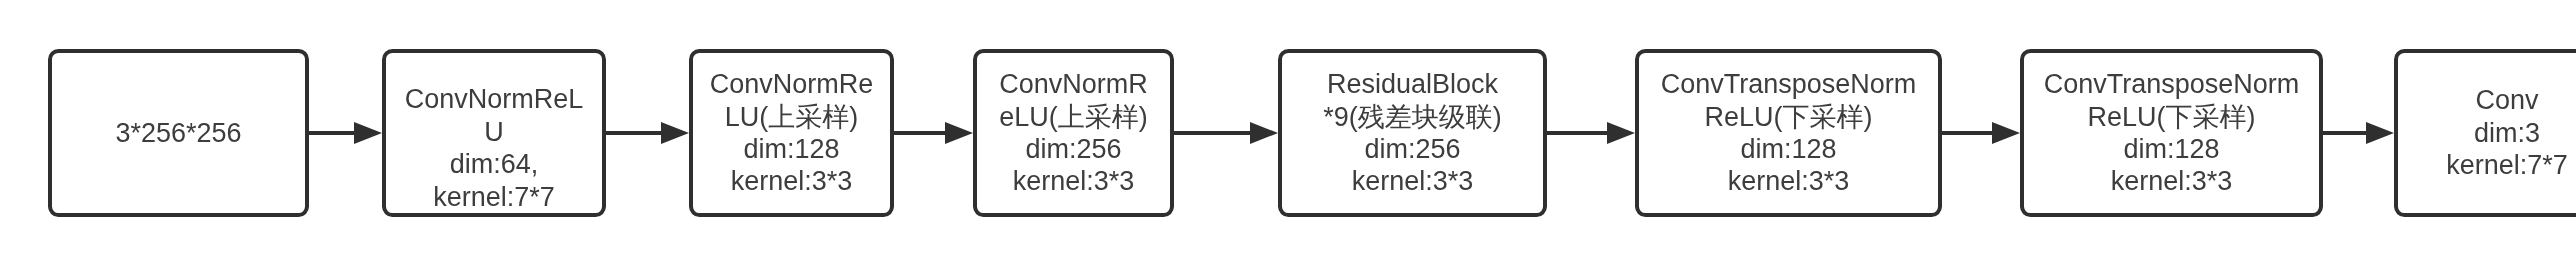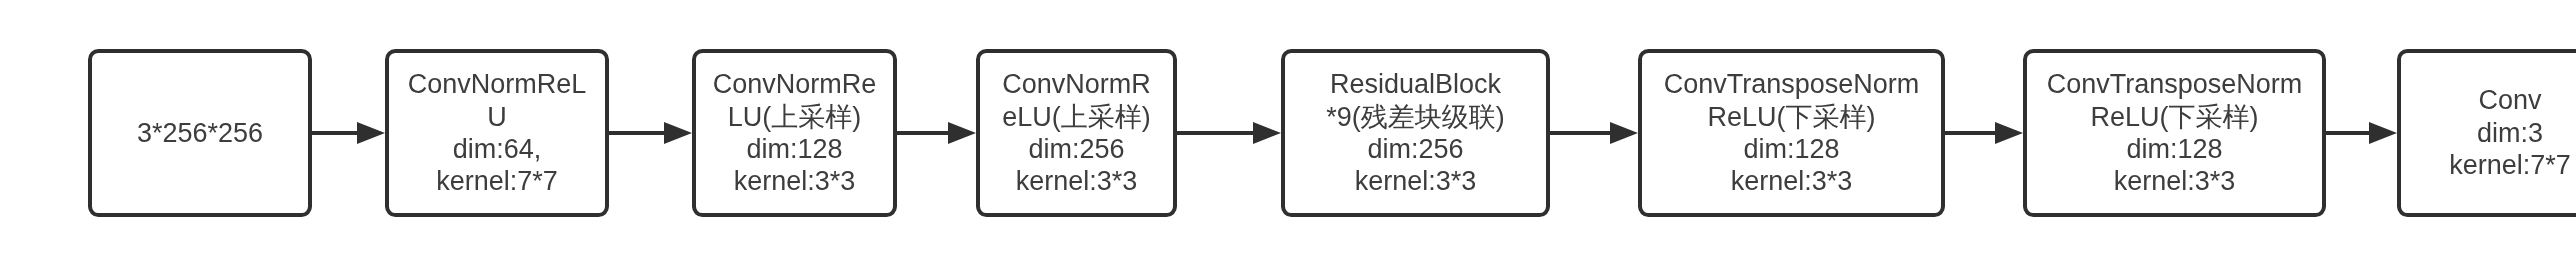--- a/index.html
+++ b/index.html
@@ -57,22 +57,22 @@
   .arrow .head {
     display: block;
     width: 0;
     height: 0;
     border-top: 11px solid transparent;
     border-bottom: 11px solid transparent;
     border-left: 28px solid var(--arrow-color, #2f2f2f);
     flex: 0 0 auto;
   }
   
-  .n0 { width: 224px; margin-left: 40px; }
-  .n1 { width: 224px; }
+  .n0 { width: 261px; }
+  .n1 { width: 224px; align-items: flex-end; }
   .n2 { width: 205px; align-items: center; }
   .n3 { width: 201px; }
   .n4 { width: 269px; }
   .n5 { width: 307px; }
   .n6 { width: 303px; }
   .n7 { width: 226px; justify-content: center; }
   .a0 { width: 73px; }
   .a1 { width: 83px; }
   .a2 { width: 79px; }
   .a3 { width: 104px; }

